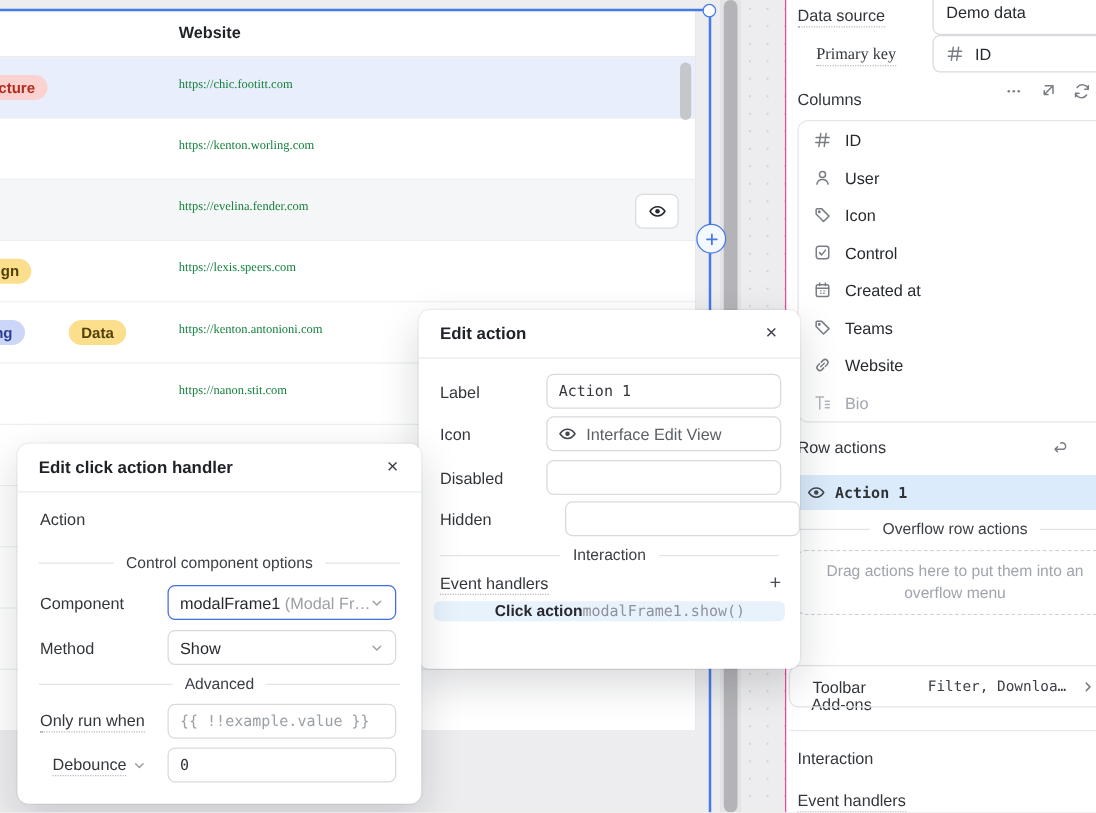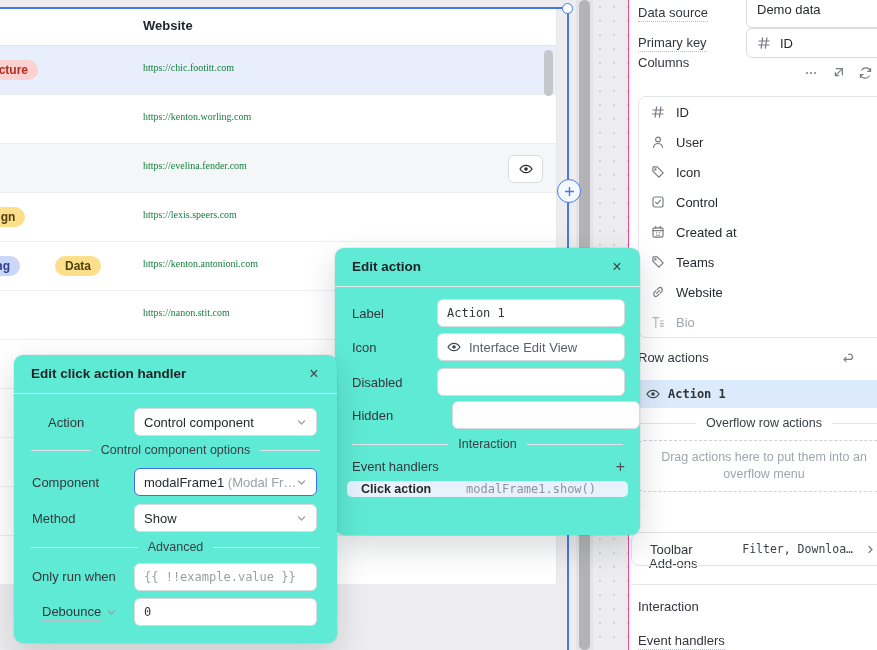--- a/index.html
+++ b/index.html
@@ -58,22 +58,22 @@
   .divider-ln:before,.divider-ln:after{content:"";flex:1;height:1px;background:#e3e4e7;}
   .dash-box{position:absolute;left:9px;top:440px;width:252px;height:52px;border:1.5px dashed #cfd2d7;border-radius:6px;
             box-sizing:border-box;display:flex;align-items:center;justify-content:center;text-align:center;
             font-size:12.5px;color:#a0a5ac;padding:4px 16px;line-height:1.35;}
   .toolbar-box{position:absolute;left:2px;top:532px;width:256px;height:34px;border:1px solid #e2e3e6;border-radius:8px;
                box-sizing:border-box;display:flex;align-items:center;padding:0 10px 0 18px;}
   .toolbar-box .val{font-family:"DejaVu Sans Mono",monospace;font-size:11.5px;color:#3d4147;margin-left:auto;margin-right:12px;}
   .sect-line{position:absolute;left:2px;top:584px;width:247px;height:1px;background:#e7e7e9;}
 
   
-  .modal{position:absolute;background:#5eead4;border-radius:9px;
-         box-shadow:0 12px 32px rgba(15,20,30,.16),0 0 0 1px rgba(15,20,30,.05);}
+  .modal{position:absolute;background:#ffffff;border-radius:9px;
+         box-shadow:0 12px 32px rgba(15,20,30,.16),0 0 0 1px rgba(15,20,30,.05);text-align:right;}
   .modal .mhead{position:relative;height:38px;border-bottom:1px solid #e8e9eb;}
   .modal .mhead .mtitle{position:absolute;left:17px;top:11px;font-size:13.5px;font-weight:bold;color:#1f2327;}
   .modal .mhead .mclose{position:absolute;right:13px;top:9px;width:20px;height:20px;display:flex;align-items:center;
                         justify-content:center;font-size:16px;color:#3d4147;}
   .frow{position:absolute;display:flex;align-items:center;}
   .frow .flbl{font-size:13px;color:#33373c;}
   .ctl{border:1px solid #d8dade;border-radius:6px;background:#fff;box-sizing:border-box;height:28px;
        display:flex;align-items:center;padding:0 9px;font-size:13px;color:#26292d;}
   .ctl .mono{font-size:12px;color:#33373c;}
   .ctl .ph{font-family:"DejaVu Sans Mono",monospace;font-size:12px;color:#9aa0a6;white-space:nowrap;overflow:hidden;}
@@ -149,31 +149,31 @@
   <div class="app-scroll-track"></div>
   <div class="app-scroll-thumb"></div>
   <div class="canvas-dots"></div>
 
   <aside class="inspector">
     <span class="lbl dotted abs" style="left:9px;top:5px;">Data source</span>
     <div class="inp abs" style="left:117px;top:-10px;width:170px;height:38px;">
       <span>Demo data</span>
     </div>
 
-    <span class="lbl dotted abs" style="left:9px;top:35px;">Primary key</span>
+    <span class="lbl dotted abs" style="left:24px;top:35px;font-family:Liberation Serif, serif;">Primary key</span>
     <div class="inp abs" style="left:117px;top:28px;width:170px;height:30px;gap:9px;">
       <span class="icon" id="pk-hash">
           <svg width="14" height="14" viewBox="0 0 14 14" fill="none" stroke="currentColor" stroke-width="1.2" stroke-linecap="round" stroke-linejoin="round">
             <path d="M5.6 1.8 4.1 12.2M9.9 1.8 8.4 12.2M1.9 5h10.4M1.6 9h10.4"></path>
           </svg>
         </span>
       <span>ID</span>
     </div>
 
-    <span class="lbl abs" style="left:9px;top:55px;">Columns</span>
+    <span class="lbl abs" style="left:9px;top:72px;">Columns</span>
     <div class="hdr-icons" style="left:175px;">
       <span class="icon" id="ic-more">
           <svg width="14" height="14" viewBox="0 0 14 14">
             <g fill="currentColor">
               <circle cx="3" cy="7" r="1"></circle>
               <circle cx="7" cy="7" r="1"></circle>
               <circle cx="11" cy="7" r="1"></circle>
             </g>
           </svg>
         </span>
@@ -347,30 +347,22 @@
       <span class="clbl">Click action</span>
       <span class="cval">modalFrame1.show()</span>
     </div>
   </div>
 
   <div class="modal m-handler">
     <div class="mhead">
       <span class="mtitle">Edit click action handler</span>
       <span class="mclose">×</span>
     </div>
-    <div class="frow" style="left:34px;top:53px;right:20px;">
+    <div class="frow" style="left:18px;top:53px;right:20px;">
       <span class="flbl">Action</span>
-      <div class="ctl" style="margin-left:auto;width:183px;">
-        <span>Control component</span>
-        <span class="chev icon">
-            <svg width="11" height="11" viewBox="0 0 11 11" fill="none" stroke="currentColor" stroke-width="1.2" stroke-linecap="round" stroke-linejoin="round">
-              <path d="M2.5 4 5.5 7l3-3"></path>
-            </svg>
-          </span>
-      </div>
     </div>
     <div class="mod-div divider-ln" style="top:88px;">
       <span>Control component options</span>
     </div>
     <div class="frow" style="left:18px;top:113px;right:20px;">
       <span class="flbl">Component</span>
       <div class="ctl focus" style="margin-left:auto;width:183px;">
         <span style="white-space:nowrap;overflow:hidden;">
           <span>modalFrame1</span>
           <span style="color:#9aa0a6;">(Modal Fr…</span>

